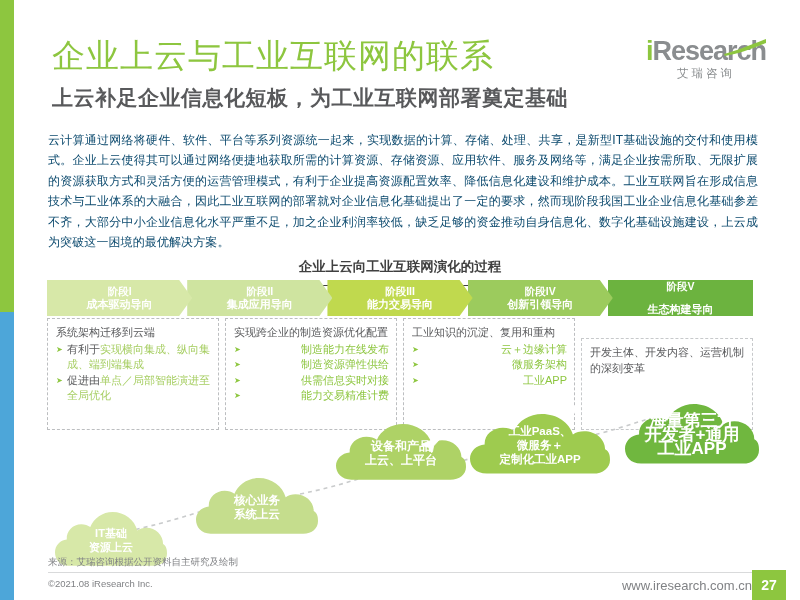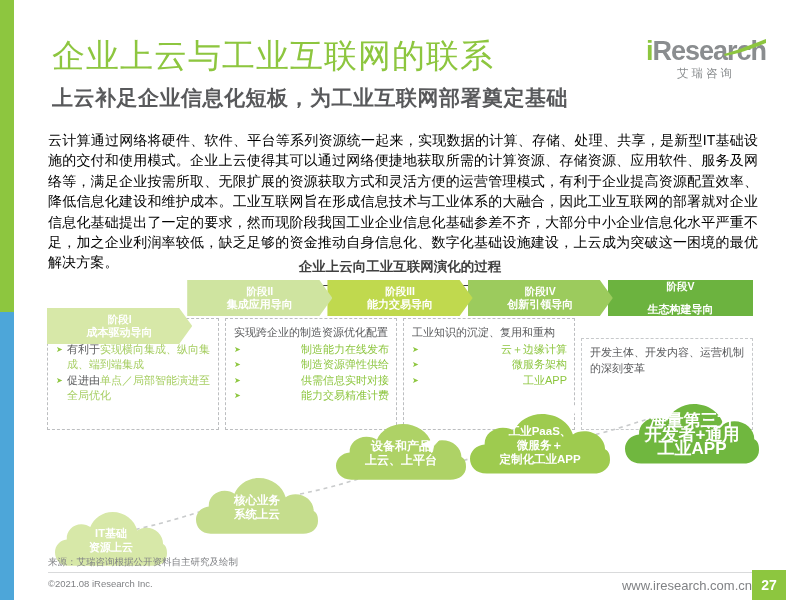--- a/index.html
+++ b/index.html
@@ -41,21 +41,21 @@
   }
   .h2{
     position:absolute;left:52px;top:84px;
     font-size:21px;line-height:28px;color:#58595b;font-weight:bold;
     letter-spacing:.5px;white-space:nowrap;
   }
 
   
   .para{
     position:absolute;left:48px;top:130px;width:710px;
-    font-size:14px;line-height:20.4px;color:#000000;text-align:justify;
+    font-size:12px;line-height:20.4px;color:#0c4a6e;text-align:justify;
     letter-spacing:.1px;
   }
 
   
   .fig-title{
     position:absolute;left:0;top:258px;width:800px;text-align:center;
     font-size:13.5px;font-weight:bold;color:#404040;
   }
 
   
@@ -63,21 +63,21 @@
     position:absolute;left:47px;top:280px;width:706px;height:36px;
     display:flex;
   }
   .stage{
     position:relative;flex:1;height:36px;
     display:flex;flex-direction:column;align-items:center;justify-content:center;
     color:#ffffff;font-weight:bold;line-height:13.5px;
     clip-path:polygon(0 0, calc(100% - 13px) 0, 100% 50%, calc(100% - 13px) 100%, 0 100%);
     margin-right:-5px;
   }
-  .stage:first-child{clip-path:polygon(0 0, calc(100% - 13px) 0, 100% 50%, calc(100% - 13px) 100%, 0 100%);margin-top:28px;}
+  .stage:first-child{clip-path:polygon(0 0, calc(100% - 13px) 0, 100% 50%, calc(100% - 13px) 100%, 0 100%);}
   .stage:last-child{clip-path:polygon(0 0, 100% 0, 100% 100%, 0 100%);margin-right:0;justify-content:space-between;}
   .stage .s1{font-size:10.5px;}
   .stage .s2{font-size:11px;}
 
   
   .boxes{
     position:absolute;left:47px;top:318px;width:706px;height:112px;
     display:flex;
   }
   .box{

